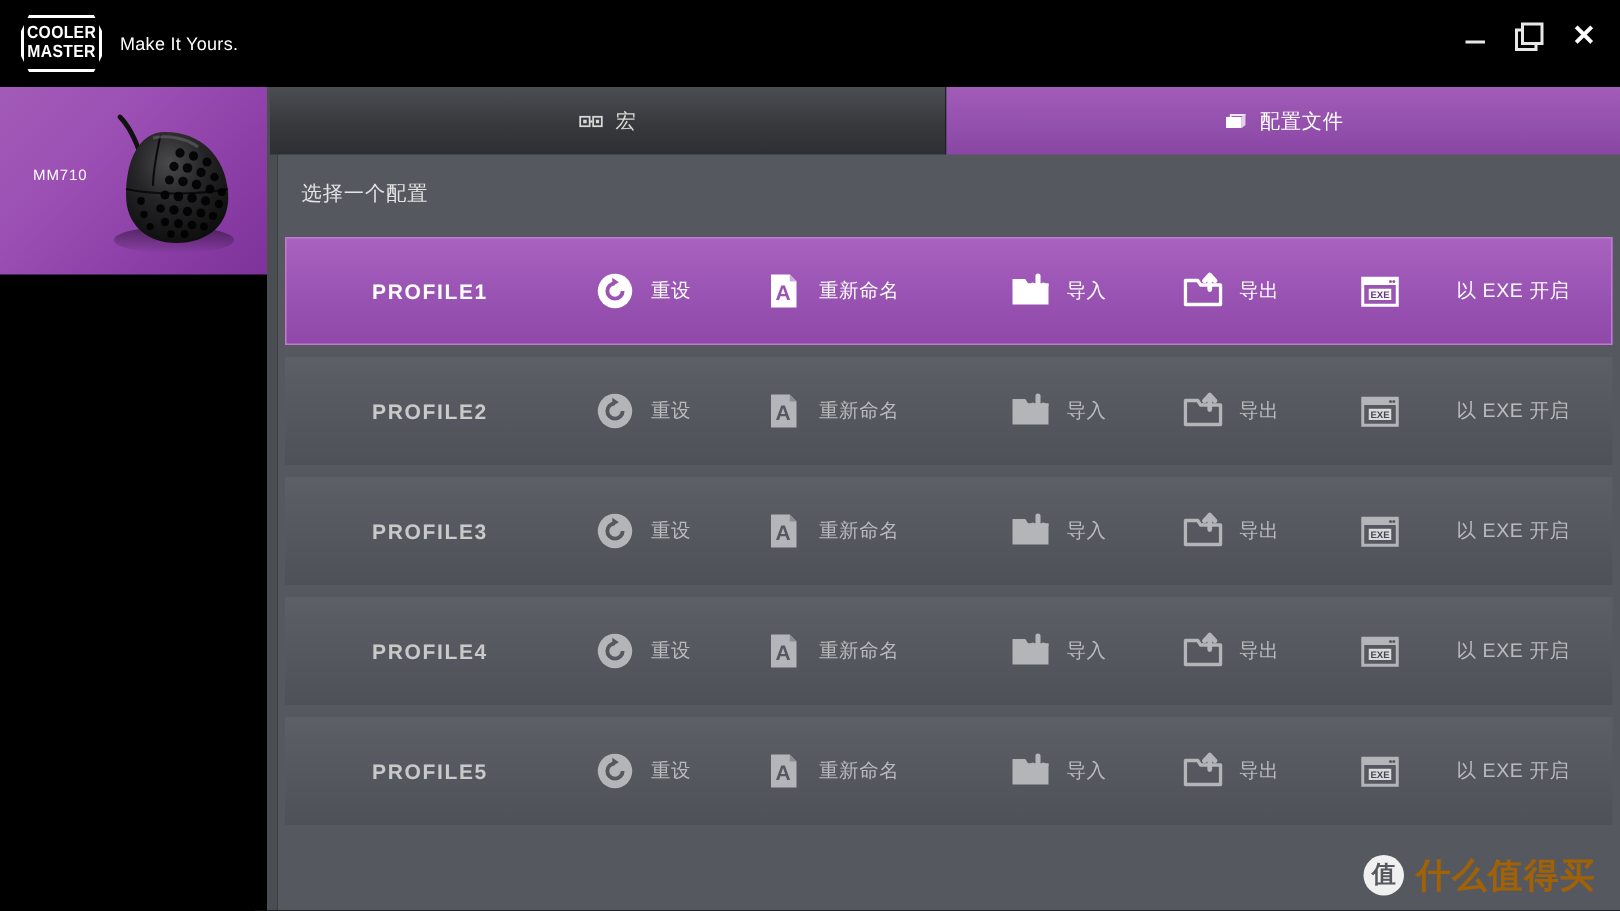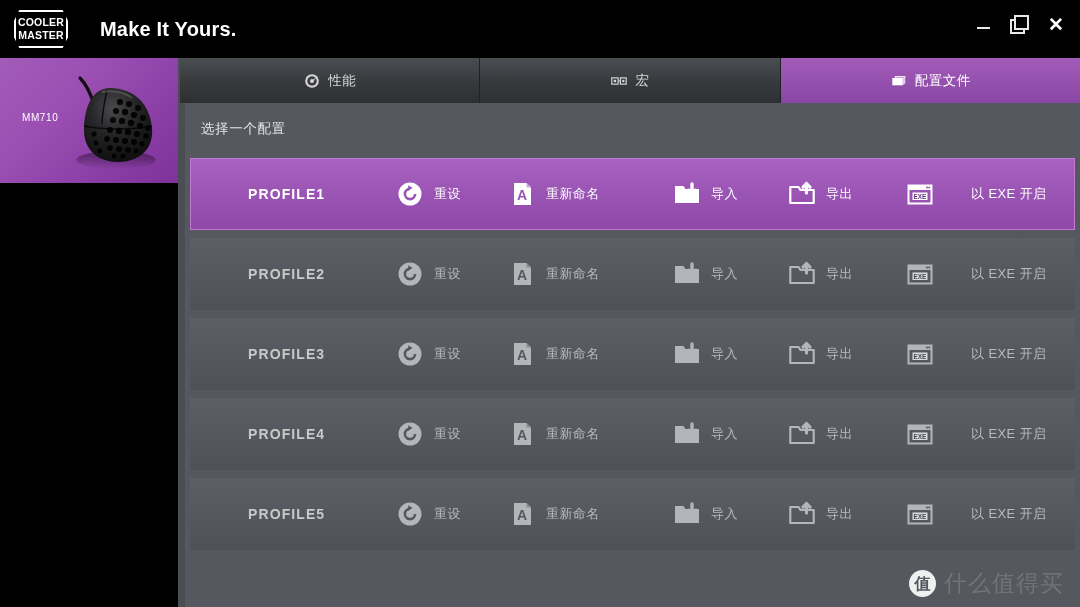--- a/index.html
+++ b/index.html
@@ -40,24 +40,24 @@
     line-height: 1;
   }
   .hexbadge .l1, .hexbadge .l2 {
     color: #fff; font-weight: bold;
     font-size: 10.5px; letter-spacing: .2px;
     font-family: "Liberation Sans", sans-serif;
     transform: scaleY(1.12);
   }
   .hexbadge .l1 { margin-bottom: 2.5px; }
   .tagline {
-    margin-left: 32px;
+    margin-left: 12px;
     color: #fff;
-    font-size: 20px;
-    font-weight: bold;
+    font-size: 12px;
+    font-weight: normal;
     letter-spacing: .2px;
   }
   .wincontrols {
     position: absolute; right: 14px; top: 14px;
     display: flex; align-items: center; gap: 16px;
   }
   .wc {
     width: 20px; height: 20px;
     display: flex; align-items: center; justify-content: center;
     cursor: pointer;
@@ -217,23 +217,23 @@
   .wm-badge {
     width: 27px; height: 27px;
     border-radius: 50%;
     background: #f0f0f0;
     color: #55585e;
     display: flex; align-items: center; justify-content: center;
     font-size: 16px; font-weight: bold;
     line-height: 1;
   }
   .wm-text {
-    color: #737373;
+    color: #a16207;
     font-size: 23px;
-    font-weight: normal;
+    font-weight: bold;
     letter-spacing: 1px;
   }
 </style>
 </head>
 <body>
 
 <div id="app">
 
   <div class="titlebar">
     <div class="brand-logo">
@@ -316,29 +316,20 @@
       <div class="device-name">MM710</div>
     </div>
   </div>
   <div class="sidebar-strip"></div>
 
   <div class="main">
 
     <div class="tabs">
 
 
-      <div class="tab">
-        <svg class="tab-icon" viewBox="0 0 20 20">
-          <circle cx="10" cy="10" r="7.6" fill="#d8d8d8"></circle>
-          <circle cx="10" cy="10" r="5.3" fill="#3b3d41"></circle>
-          <circle cx="10" cy="10" r="2.2" fill="#d8d8d8"></circle>
-          <path d="M10.8 9.2 L15.6 4.6 L11.6 10.2 Z" fill="#d8d8d8"></path>
-        </svg>
-        <span class="tab-label">性能</span>
-      </div>
 
       <div class="tab">
         <svg class="tab-icon" viewBox="0 0 20 20">
           <rect x="2" y="6.5" width="7" height="7" fill="none" stroke="#d8d8d8" stroke-width="1.3"></rect>
           <rect x="4.2" y="8.7" width="2.6" height="2.6" fill="#d8d8d8"></rect>
           <circle cx="10.2" cy="10" r=".9" fill="#d8d8d8"></circle>
           <rect x="11.6" y="6.5" width="6.4" height="7" fill="none" stroke="#d8d8d8" stroke-width="1.3"></rect>
           <rect x="13.6" y="8.7" width="2.4" height="2.6" fill="#d8d8d8"></rect>
         </svg>
         <span class="tab-label">宏</span>

